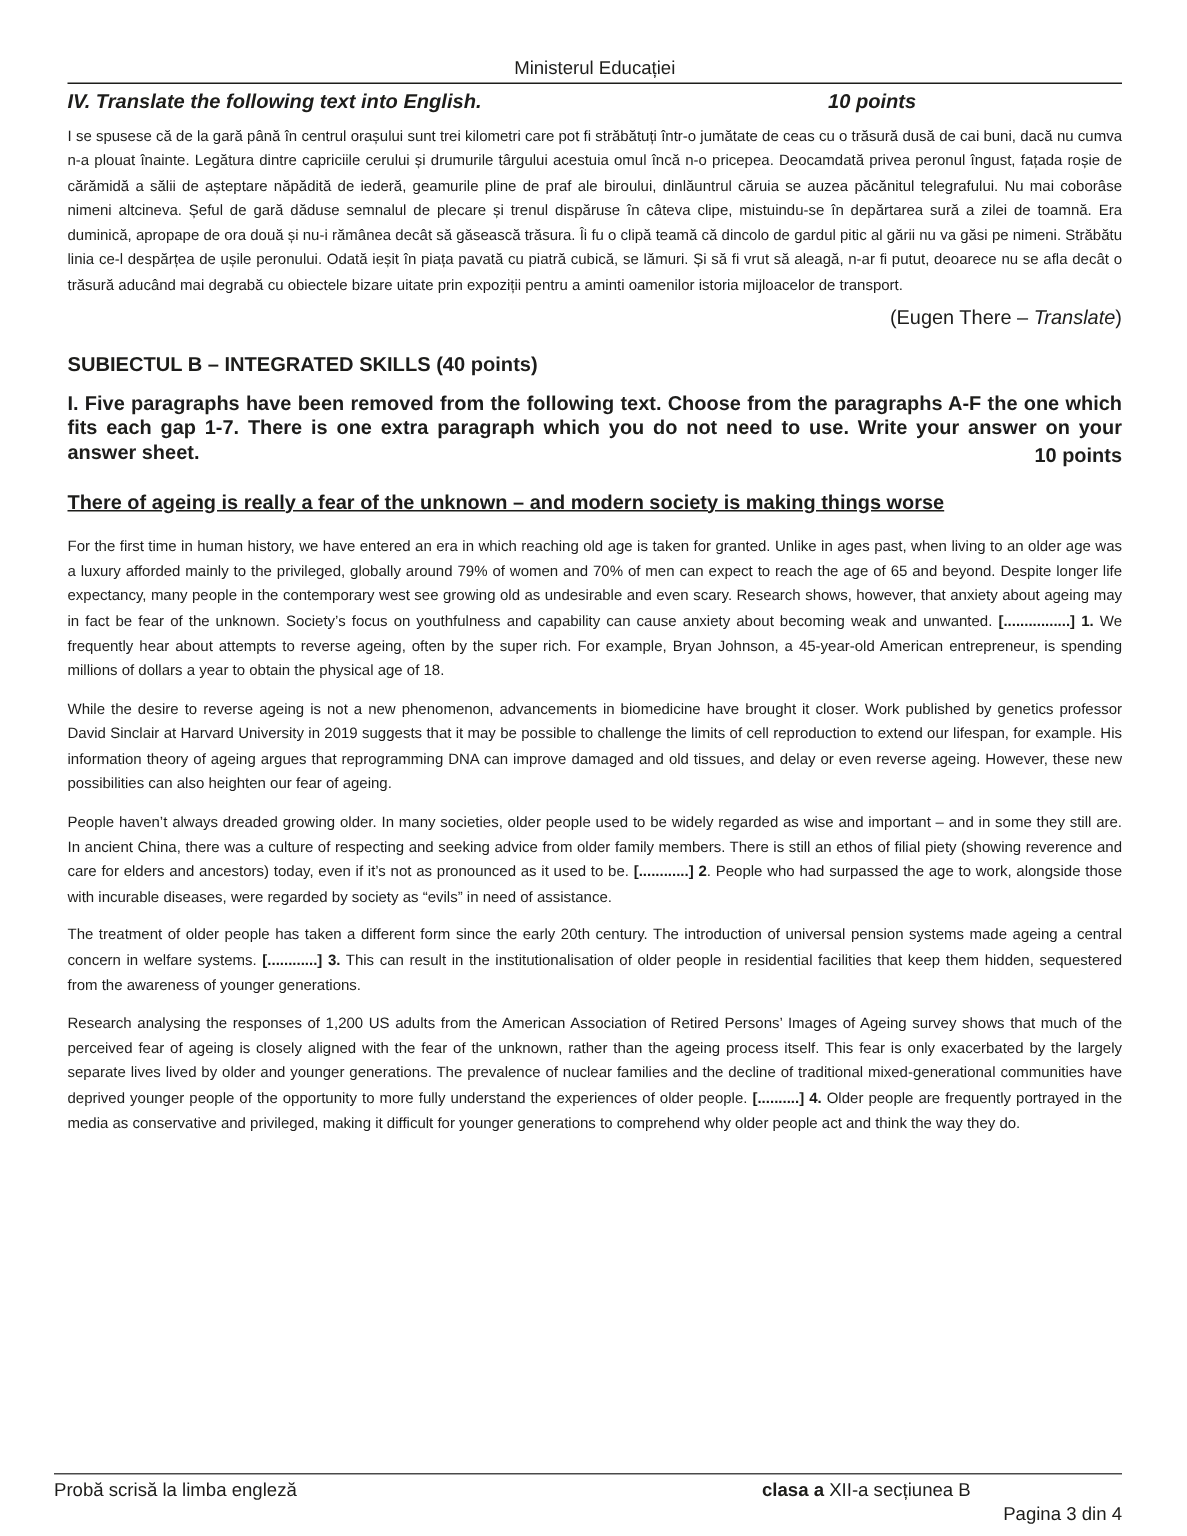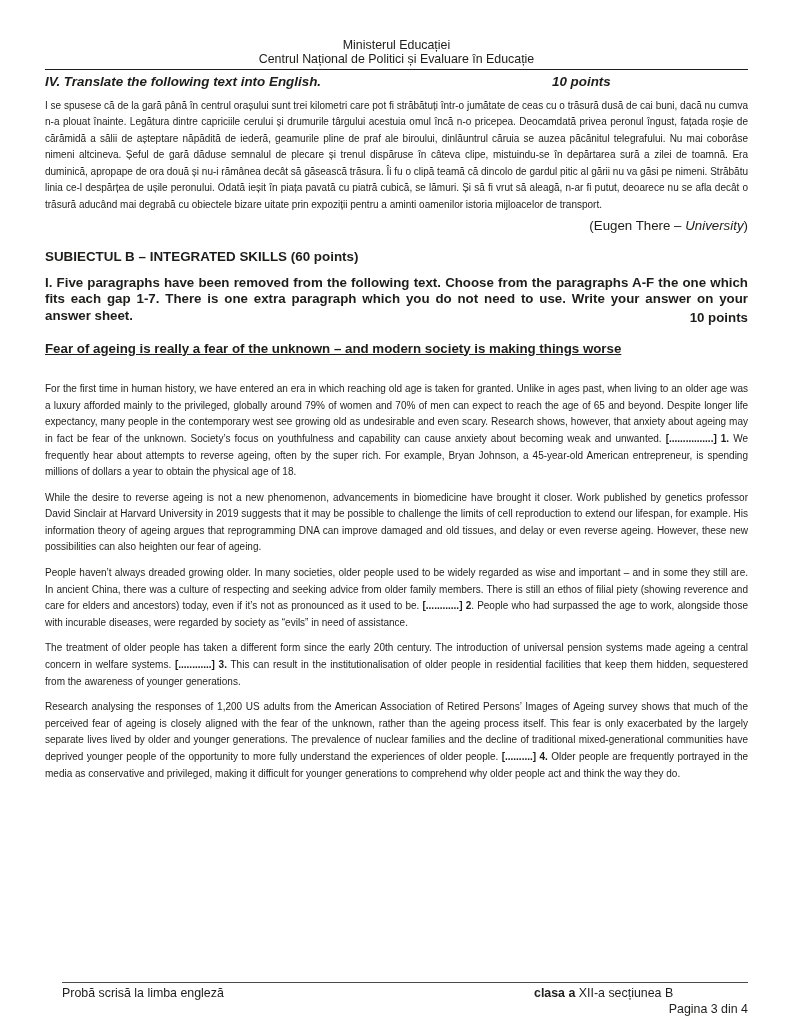--- a/index.html
+++ b/index.html
@@ -46,60 +46,59 @@
   }
   .task .pts {
     position:absolute; right:0; bottom:0;
     font-weight:bold; font-size:13.3px;
   }
   .article-title {
     font-weight:bold; text-decoration:underline;
     font-size:13.3px; line-height:16.6px;
     margin:16px 0 0 0;
   }
-  p.body.first { margin-top:24px; }
+  p.body.first { margin-top:14px; }
   p.body.gap { margin-top:9px; }
   footer {
-    position:absolute; left:62px; right:43px; top:982px;
+    position:absolute; left:36px; right:43px; top:982px;
     font-size:12.4px; line-height:14px;
   }
   .f-rule { border:0; border-top:1px solid #4a4a4a; margin:0; height:0; }
   .f-row { position:relative; margin-top:3px; }
   .f-right { position:absolute; left:472px; top:0; }
   .f-page { text-align:right; margin-top:2px; }
 </style>
 </head>
 <body>
 
 <div class="page">
 
   <div class="hdr">
     <div>Ministerul Educației</div>
-    <div>Centrul Național de Politici și Evaluare în Educație</div>
   </div>
 
   <hr class="rule">
 
   <div class="sec-head">
     <span>IV. Translate the following text into English.</span>
     <span class="pts">10 points</span>
   </div>
 
   <p class="body">I se spusese că de la gară până în centrul orașului sunt trei kilometri care pot fi străbătuți într-o jumătate de ceas cu o trăsură dusă de cai buni, dacă nu cumva n-a plouat înainte. Legătura dintre capriciile cerului și drumurile târgului acestuia omul încă n-o pricepea. Deocamdată privea peronul îngust, fațada roșie de cărămidă a sălii de așteptare năpădită de iederă, geamurile pline de praf ale biroului, dinlăuntrul căruia se auzea păcănitul telegrafului. Nu mai coborâse nimeni altcineva. Șeful de gară dăduse semnalul de plecare și trenul dispăruse în câteva clipe, mistuindu-se în depărtarea sură a zilei de toamnă. Era duminică, apropape de ora două și nu-i rămânea decât să găsească trăsura. Îi fu o clipă teamă că dincolo de gardul pitic al gării nu va găsi pe nimeni. Străbătu linia ce-l despărțea de ușile peronului. Odată ieșit în piața pavată cu piatră cubică, se lămuri. Și să fi vrut să aleagă, n-ar fi putut, deoarece nu se afla decât o trăsură aducând mai degrabă cu obiectele bizare uitate prin expoziții pentru a aminti oamenilor istoria mijloacelor de transport.</p>
 
-  <p class="attribution"><span>(Eugen There – </span><span style="font-style: italic;">University</span><span>)</span></p>
+  <p class="attribution"><span>(Eugen There – </span><span style="font-style: italic;">Translate</span><span>)</span></p>
 
-  <p class="subB">SUBIECTUL B – INTEGRATED SKILLS (60 points)</p>
+  <p class="subB">SUBIECTUL B – INTEGRATED SKILLS (40 points)</p>
 
   <div class="task">
     <p>I. Five paragraphs have been removed from the following text. Choose from the paragraphs A-F the one which fits each gap 1-7. There is one extra paragraph which you do not need to use. Write your answer on your answer sheet.</p>
     <span class="pts">10 points</span>
   </div>
 
-  <p class="article-title">Fear of ageing is really a fear of the unknown – and modern society is making things worse</p>
+  <p class="article-title">There of ageing is really a fear of the unknown – and modern society is making things worse</p>
 
   <p class="body first"><span>For the first time in human history, we have entered an era in which reaching old age is taken for granted. Unlike in ages past, when living to an older age was a luxury afforded mainly to the privileged, globally around 79% of women and 70% of men can expect to reach the age of 65 and beyond. Despite longer life expectancy, many people in the contemporary west see growing old as undesirable and even scary. Research shows, however, that anxiety about ageing may in fact be fear of the unknown. Society’s focus on youthfulness and capability can cause anxiety about becoming weak and unwanted. </span><span style="font-weight: bold;">[................] 1.</span><span> We frequently hear about attempts to reverse ageing, often by the super rich. For example, Bryan Johnson, a 45-year-old American entrepreneur, is spending millions of dollars a year to obtain the physical age of 18.</span></p>
   <p class="body gap"><span>While the desire to reverse ageing is not a new phenomenon, advancements in biomedicine have brought it closer. Work published by genetics professor David Sinclair at Harvard University in 2019 suggests that it may be possible to challenge the limits of cell reproduction to extend our lifespan, for example. His information theory of ageing argues that reprogramming DNA can improve damaged and old tissues, and delay or even reverse ageing. However, these new possibilities can also heighten our fear of ageing.</span></p>
   <p class="body gap"><span>People haven’t always dreaded growing older. In many societies, older people used to be widely regarded as wise and important – and in some they still are. In ancient China, there was a culture of respecting and seeking advice from older family members. There is still an ethos of filial piety (showing reverence and care for elders and ancestors) today, even if it’s not as pronounced as it used to be. </span><span style="font-weight: bold;">[............] 2</span><span>. People who had surpassed the age to work, alongside those with incurable diseases, were regarded by society as “evils” in need of assistance.</span></p>
   <p class="body gap"><span>The treatment of older people has taken a different form since the early 20th century. The introduction of universal pension systems made ageing a central concern in welfare systems. </span><span style="font-weight: bold;">[............] 3.</span><span> This can result in the institutionalisation of older people in residential facilities that keep them hidden, sequestered from the awareness of younger generations.</span></p>
   <p class="body gap"><span>Research analysing the responses of 1,200 US adults from the American Association of Retired Persons’ Images of Ageing survey shows that much of the perceived fear of ageing is closely aligned with the fear of the unknown, rather than the ageing process itself. This fear is only exacerbated by the largely separate lives lived by older and younger generations. The prevalence of nuclear families and the decline of traditional mixed-generational communities have deprived younger people of the opportunity to more fully understand the experiences of older people. </span><span style="font-weight: bold;">[..........] 4.</span><span> Older people are frequently portrayed in the media as conservative and privileged, making it difficult for younger generations to comprehend why older people act and think the way they do.</span></p>
 
   <footer>
     <hr class="f-rule">
     <div class="f-row">

